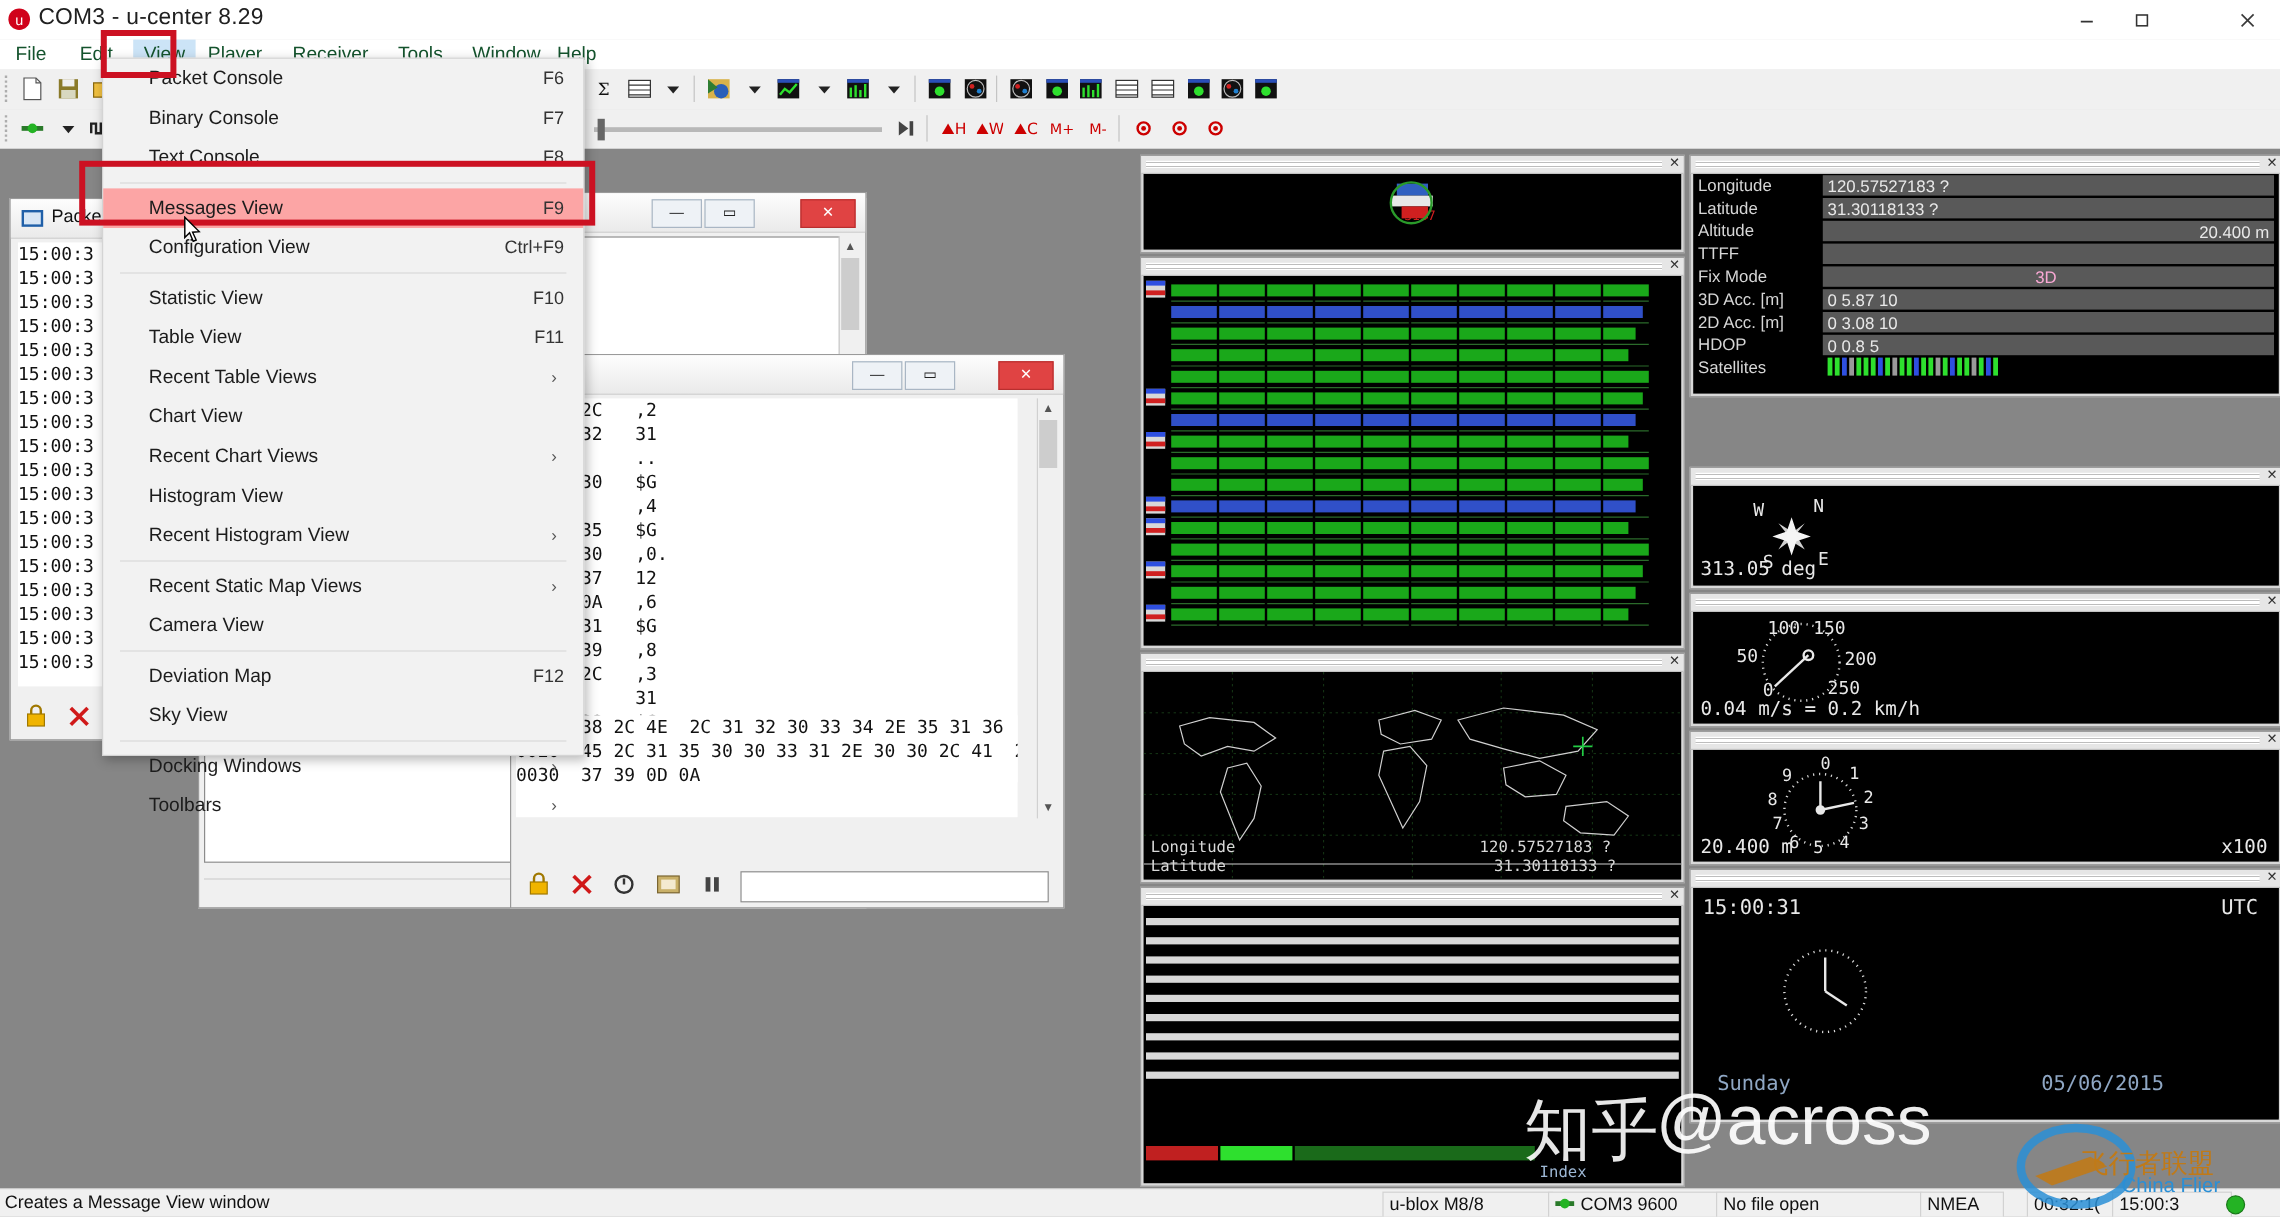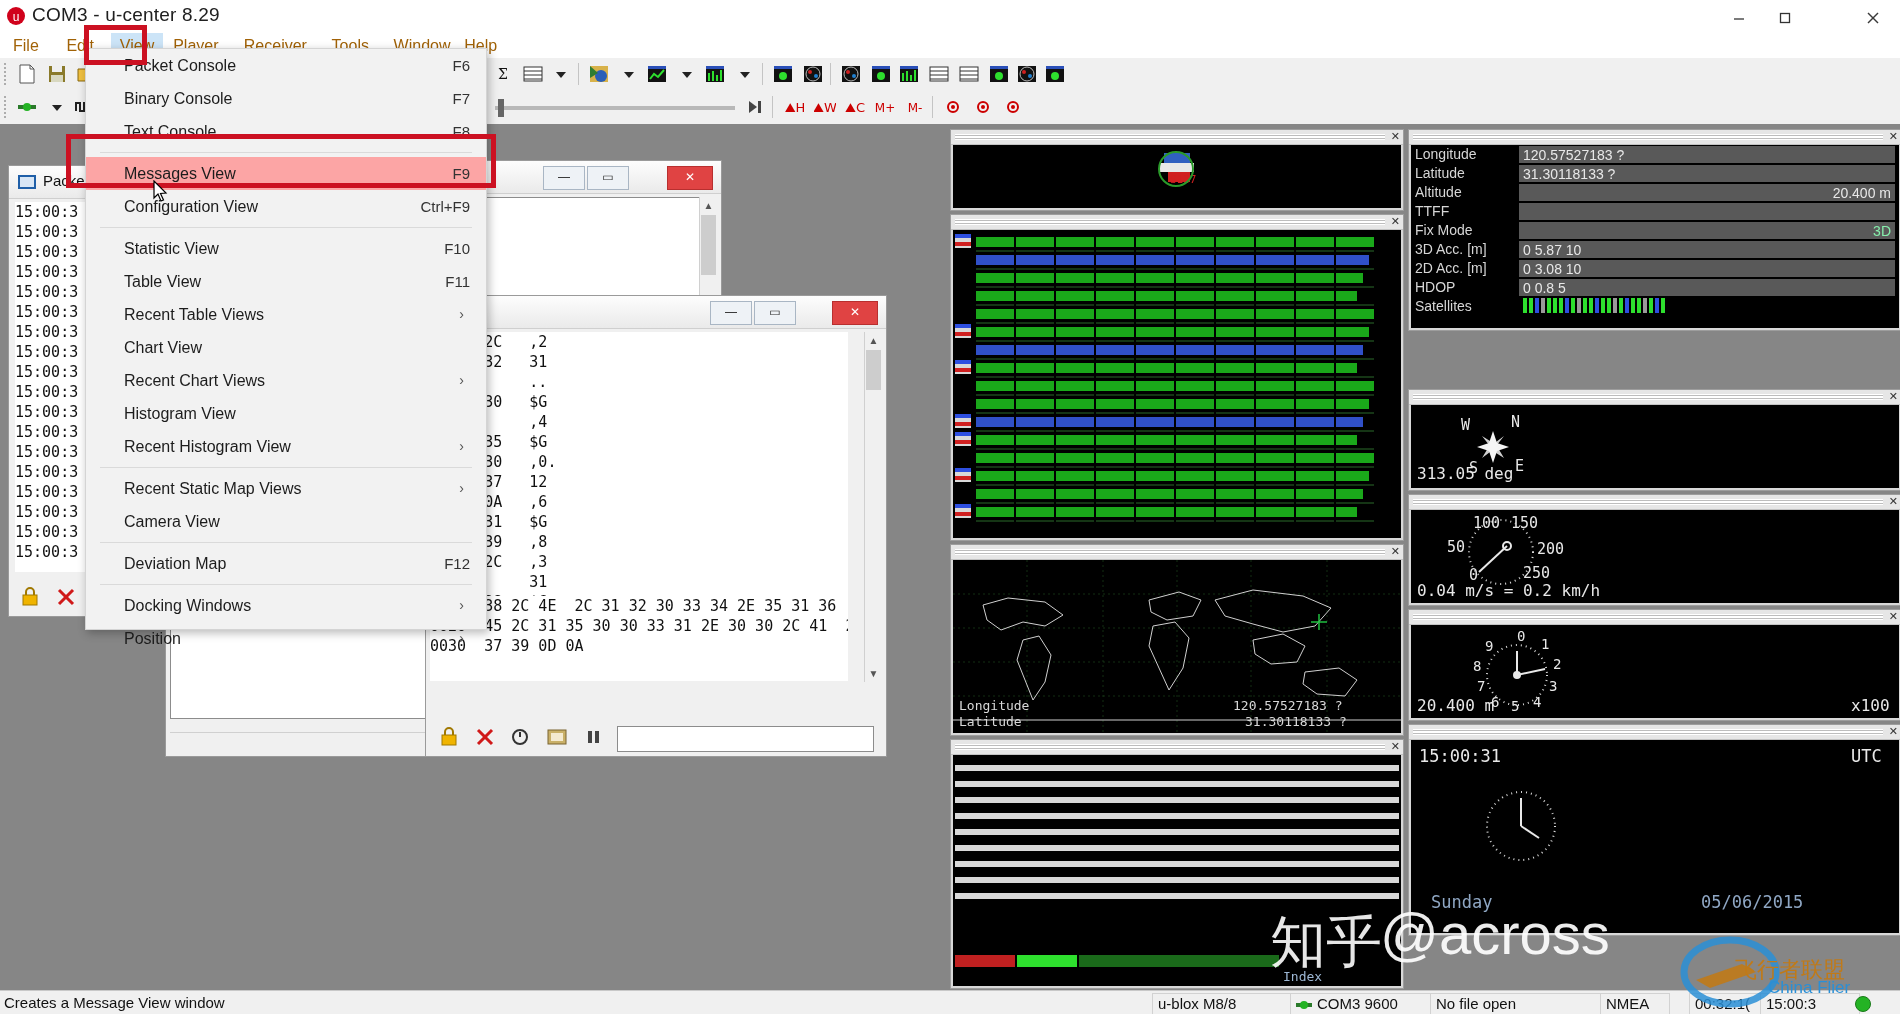--- a/index.html
+++ b/index.html
@@ -27,21 +27,21 @@
   #btn-min{right:138px;}
   #btn-max{right:92px;}
   #btn-close{right:0px;width:54px;}
 
   
   #menubar{
     left:0;top:33px;width:1900px;height:25px;background:#ffffff;
     border-bottom:1px solid #dedede;
   }
   .menu-item{
-    top:0;height:25px;line-height:25px;padding:0 9px;font-size:16px;color:#a16207;
+    top:0;height:25px;line-height:25px;padding:0 9px;font-size:16px;color:#14532d;
   }
   .menu-item.active{background:#cce4f7;}
 
   
   #toolbar1{left:0;top:58px;width:1900px;height:33px;background:#f0f0f0;border-bottom:1px solid #dcdcdc;}
   #toolbar2{left:0;top:91px;width:1900px;height:33px;background:#f0f0f0;border-bottom:1px solid #b9b9b9;}
   .grip{width:4px;height:22px;top:5px;border-left:2px dotted #adadad;}
   .tbtn{top:3px;width:26px;height:26px;}
   .tsep{top:5px;width:1px;height:22px;background:#c4c4c4;}
   .ic{width:22px;height:20px;position:absolute;left:2px;top:3px;}
@@ -120,21 +120,21 @@
   .dock .body{position:absolute;left:2px;top:15px;right:2px;bottom:2px;background:#000;overflow:hidden;}
 
   #panelRow{left:950px;top:124px;width:950px;height:866px;}
 
   
   .dt{position:absolute;left:0;top:0;right:0;bottom:0;font-size:14px;}
   .dt .r{position:relative;height:19px;line-height:19px;}
   .dt .k{position:absolute;left:4px;color:#d6d6d6;}
   .dt .v{position:absolute;left:108px;right:4px;background:#595959;height:17px;top:1px;color:#e8e8e8;text-align:right;padding-right:4px;}
   .dt .v.l{text-align:left;padding-left:4px;}
-  .dt .v.g{color:#86efac;}
+  .dt .v.g{color:#f9a8d4;text-align:center;}
 
   .wm{position:absolute;color:rgba(255,255,255,.85);font-size:52px;z-index:90;
       font-family:"Liberation Sans",sans-serif;}
 
   
   #statusbar{left:0;top:990px;width:1900px;height:24px;background:#f0f0f0;border-top:1px solid #c8c8c8;}
   .sbcell{position:absolute;top:2px;height:20px;line-height:20px;font-size:15px;color:#111;
           border:1px solid #d2d2d2;background:#f0f0f0;padding:0 5px;}
   #sb-hint{left:4px;top:2px;height:20px;line-height:20px;font-size:15px;color:#111;border:none;}
 </style>
@@ -978,27 +978,30 @@
       <span class="arw">›</span>
     </div>
     <div class="mrow">
       <span class="lbl">Camera View</span>
     </div>
     <div class="msep"></div>
     <div class="mrow">
       <span class="lbl">Deviation Map</span>
       <span class="acc">F12</span>
     </div>
+    <div class="mrow">
+      <span class="lbl">Sky View</span>
+    </div>
     <div class="msep"></div>
     <div class="mrow">
       <span class="lbl">Docking Windows</span>
       <span class="arw">›</span>
     </div>
     <div class="mrow">
-      <span class="lbl">Position</span>
+      <span class="lbl">Toolbars</span>
       <span class="arw">›</span>
     </div>
   </div>
 <div id="redbox" class="abs"></div>
 <div id="redbox2" class="abs"></div>
 <div id="cursor" class="abs">
   <svg width="16" height="24" viewBox="0 0 16 24">
     <path d="M1 1 L1 18 L5 14 L8 21 L10.5 20 L7.5 13.5 L13 13 Z" fill="#fff" stroke="#000" stroke-width="1.2"></path>
   </svg>
 </div>

